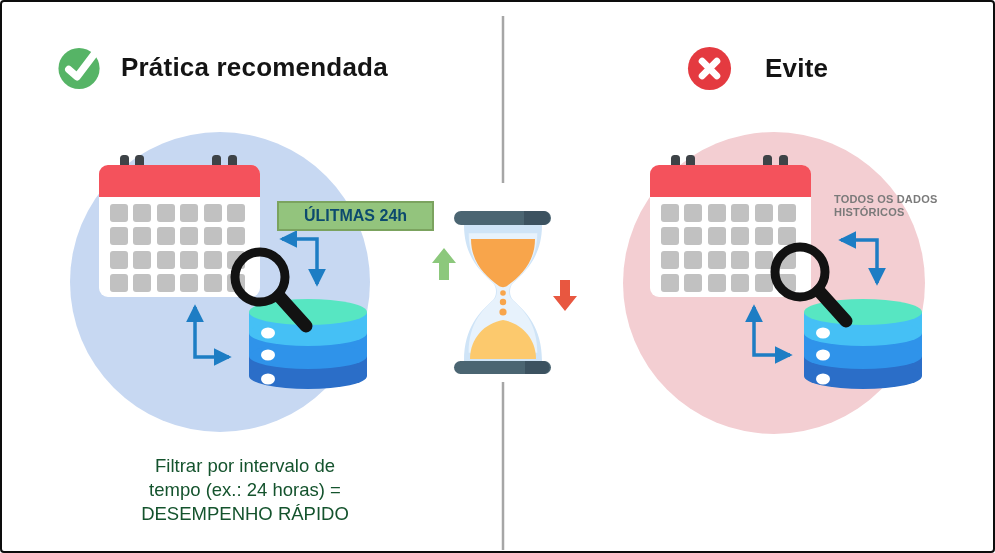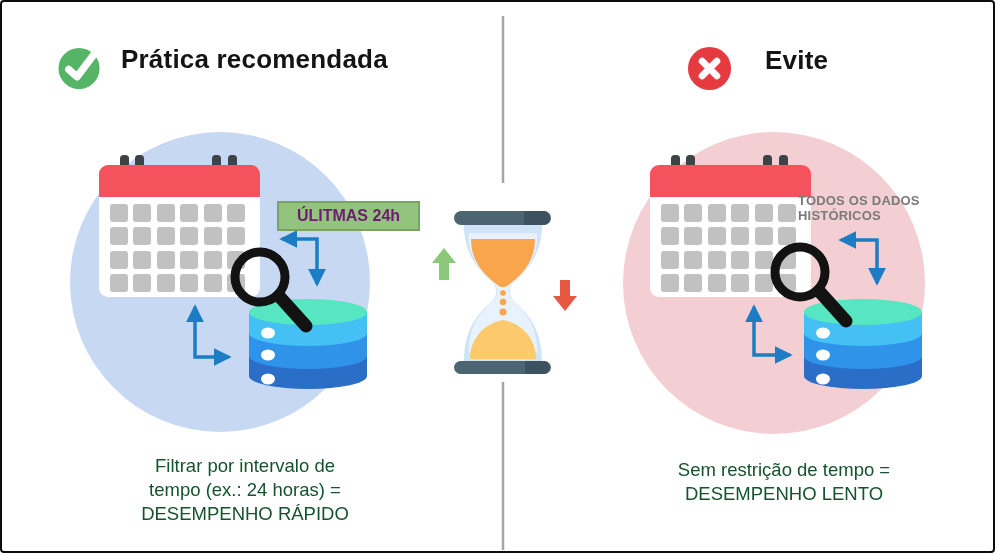--- a/index.html
+++ b/index.html
@@ -1,25 +1,25 @@
 <!DOCTYPE html>
 <html><head>
 <meta charset="utf-8">
 <style>
   html,body{margin:0;padding:0;background:#fff;font-family:"Liberation Sans",sans-serif;}
   .frame{position:relative;width:991px;height:549px;border:2px solid #0d0d0d;border-radius:4px;background:#ffffff;overflow:hidden;}
   .scene-svg{position:absolute;left:0;top:0;width:995px;height:553px;}
-  .header{position:absolute;display:flex;}
+  .header{position:absolute;display:flex;align-items:center;}
   .header-left{left:55px;top:42px;gap:17px;}
   .header-right{left:684px;top:43px;gap:32px;}
   .title{font-size:26px;font-weight:bold;color:#141414;letter-spacing:0.2px;}
-  .tag-green{position:absolute;left:275px;top:199px;width:143px;height:30px;box-sizing:border-box;
+  .tag-green{position:absolute;left:275px;top:199px;width:157px;height:30px;box-sizing:border-box;
     background:#93c47d;border:2px solid #7ba35f;display:flex;align-items:center;justify-content:center;
-    font-size:16px;font-weight:bold;color:#701a75;}
-  .tag-gray{position:absolute;left:796px;top:191px;width:150px;font-size:13px;font-weight:bold;
+    font-size:16px;font-weight:bold;color:#0c4a6e;}
+  .tag-gray{position:absolute;left:832px;top:191px;width:150px;font-size:11px;font-weight:bold;
     color:#7a7a7a;line-height:1.18;white-space:pre-line;letter-spacing:0.2px;}
   .caption{position:absolute;width:260px;text-align:center;font-size:18.5px;line-height:24px;
     color:#14532d;white-space:pre-line;}
   .caption-left{left:113px;top:452px;}
   .caption-right{left:652px;top:456px;}
 </style>
 </head>
 <body>
 
 <div class="frame">
@@ -145,16 +145,14 @@
     <span class="title">Evite</span>
   </div>
 
   <div class="tag-green">ÚLITMAS 24h</div>
   <div class="tag-gray">TODOS OS DADOS
 HISTÓRICOS</div>
 
   <div class="caption caption-left">Filtrar por intervalo de
 tempo (ex.: 24 horas) =
 DESEMPENHO RÁPIDO</div>
-  <div class="caption caption-right">Sem restrição de tempo =
-DESEMPENHO LENTO</div>
 
 </div>
 
 </body></html>

